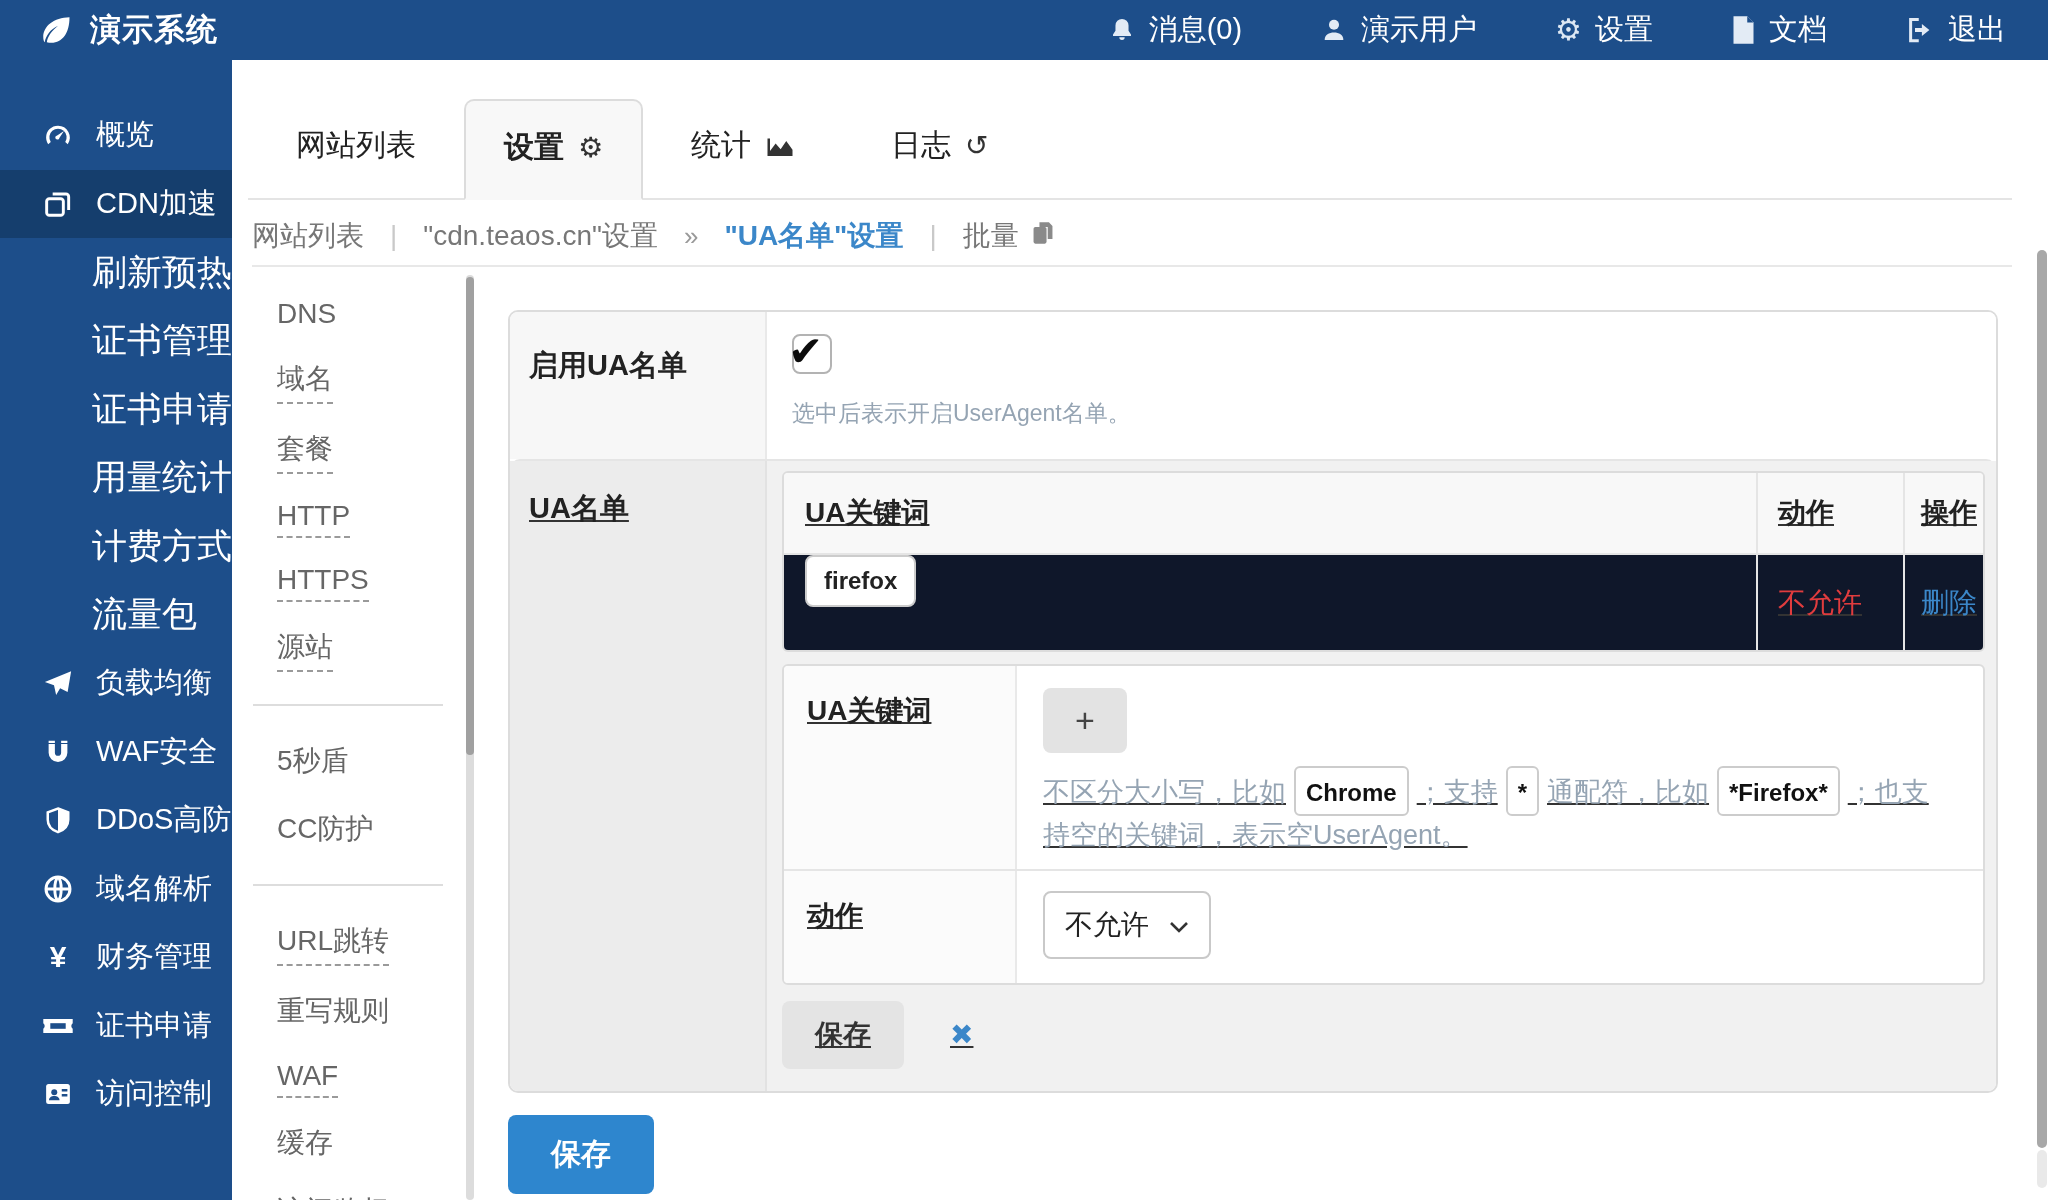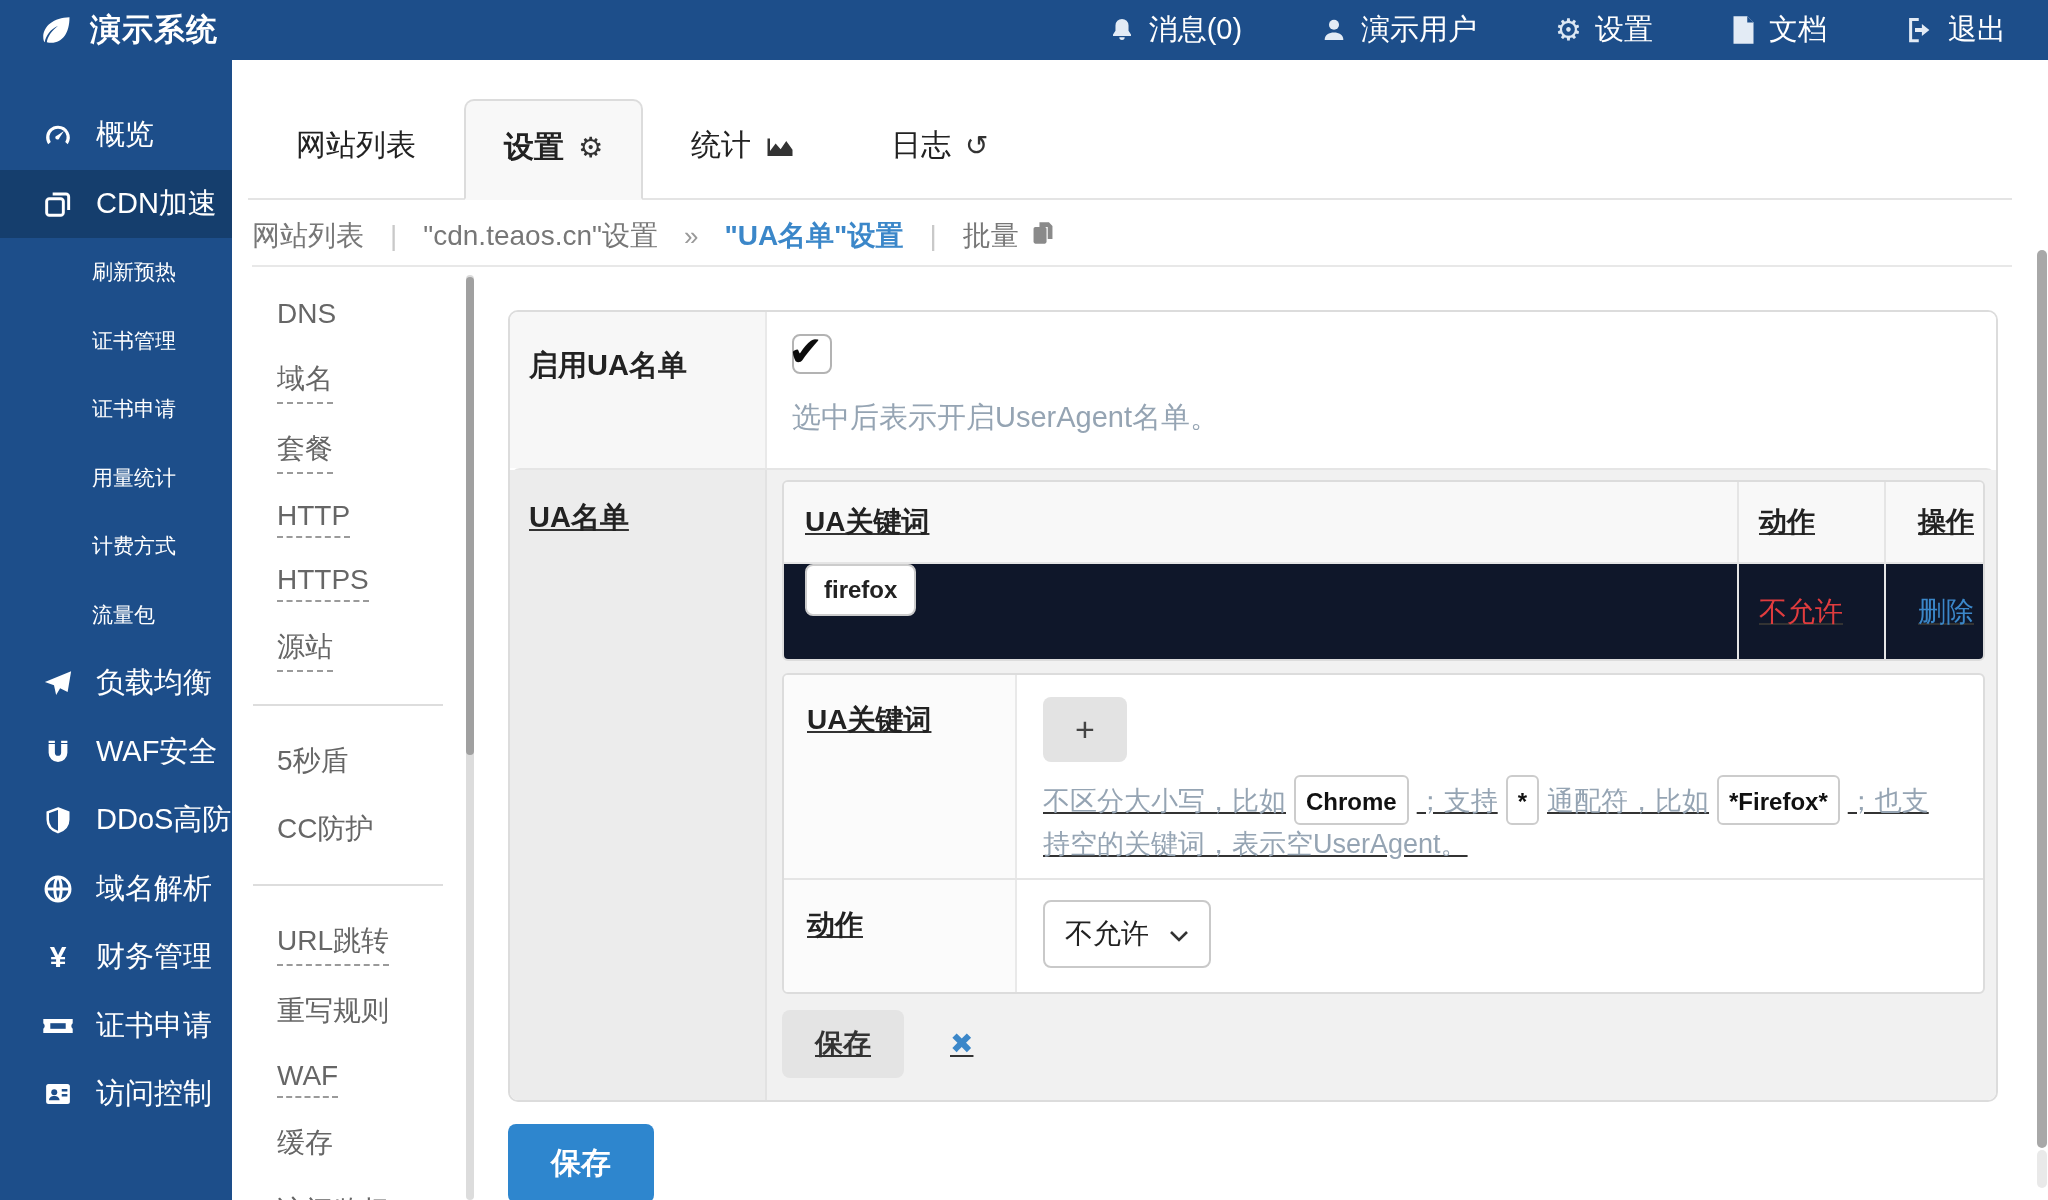--- a/index.html
+++ b/index.html
@@ -19,21 +19,21 @@
   .topnav-item .glyph { font-size:30px; color:#dde7f3; line-height:1; }
   .topnav-item svg { display:block; }
 
   
   .sidebar { position:absolute; left:0; top:60px; width:232px; height:1140px;
     background:#1d4e8a; color:#fff; padding-top:41px; }
   .side-item { height:68.5px; display:flex; align-items:center; gap:20px;
     padding-left:40px; font-size:29px; cursor:pointer; white-space:nowrap; }
   .side-item .ic { width:36px; display:flex; justify-content:center; align-items:center; }
   .side-item.active { background:#153e6d; }
-  .side-item.sub { padding-left:92px; font-size:21px; }
+  .side-item.sub { padding-left:92px; font-size:35px; }
   .side-item .yen { font-size:30px; font-weight:bold; color:#fff; }
 
   
   .main { position:absolute; left:232px; top:60px; width:1816px; height:1140px; background:#fff; }
 
   
   .tabs { position:absolute; left:16px; right:36px; top:0; height:140px;
     border-bottom:2px solid #e4e4e4; display:flex; align-items:flex-end; }
   .tab { font-size:30px; color:#222; padding:0 48px 32px 48px; cursor:pointer;
     display:flex; align-items:center; gap:14px; }
@@ -73,31 +73,31 @@
     padding:34px 0 0 19px; }
   .row1 .frow-label { background:#f7f7f7; border-right:2px solid #e9e9e9; }
   .row1 .frow-content { flex:1; background:#fff; padding:22px 30px 30px 25px; min-height:143px; }
   .row2 .frow-label { background:#ececec; border-right:2px solid #e2e2e2; padding-top:28px; }
   .row2 .frow-content { flex:1; background:#f1f1f1; padding:10px 11px 22px 15px; }
 
   .checkbox { width:40px; height:40px; border:2px solid #b3b3b3; border-radius:8px;
     background:#fff; position:relative; cursor:pointer; }
   .checkbox .mark { position:absolute; left:-6px; top:-9px; font-size:42px; color:#0c0c0c;
     font-family:"DejaVu Sans",sans-serif; }
-  .hint { margin-top:24px; font-size:29px; color:#95a4b3; }
+  .hint { margin-top:24px; font-size:23px; color:#95a4b3; }
 
   
   .ua-table { background:#fff; border:2px solid #dcdcdc; border-radius:6px; overflow:hidden; }
   .ua-thead { display:flex; height:82px; background:#f8f8f8; border-bottom:2px solid #e5e5e5;
     align-items:center; font-weight:bold; font-size:28px; color:#222; }
   .ua-row { display:flex; height:95px; background:#0f172a; font-size:28px; }
   .col-kw { flex:1; padding-left:21px; }
   .col-action { width:147px; flex:none; padding-left:20px; align-self:stretch;
     display:flex; align-items:center; border-left:2px solid #e5e5e5; }
-  .col-op { width:99px; flex:none; padding-left:32px; align-self:stretch;
+  .col-op { width:80px; flex:none; padding-left:16px; align-self:stretch;
     display:flex; align-items:center; border-left:2px solid #e5e5e5; }
   .tag { display:inline-block; border:2px solid #ccc; border-radius:8px; background:#fff;
     padding:10px 17px; font-size:24px; font-weight:bold; color:#222; }
   .txt-red { color:#e03c3e; }
   .link-blue { color:#3b87c9; cursor:pointer; }
 
   
   .editor { background:#fff; border:2px solid #dcdcdc; border-radius:6px; margin-top:12px; overflow:hidden; }
   .ed-row { display:flex; }
   .ed-row + .ed-row { border-top:2px solid #e5e5e5; }

